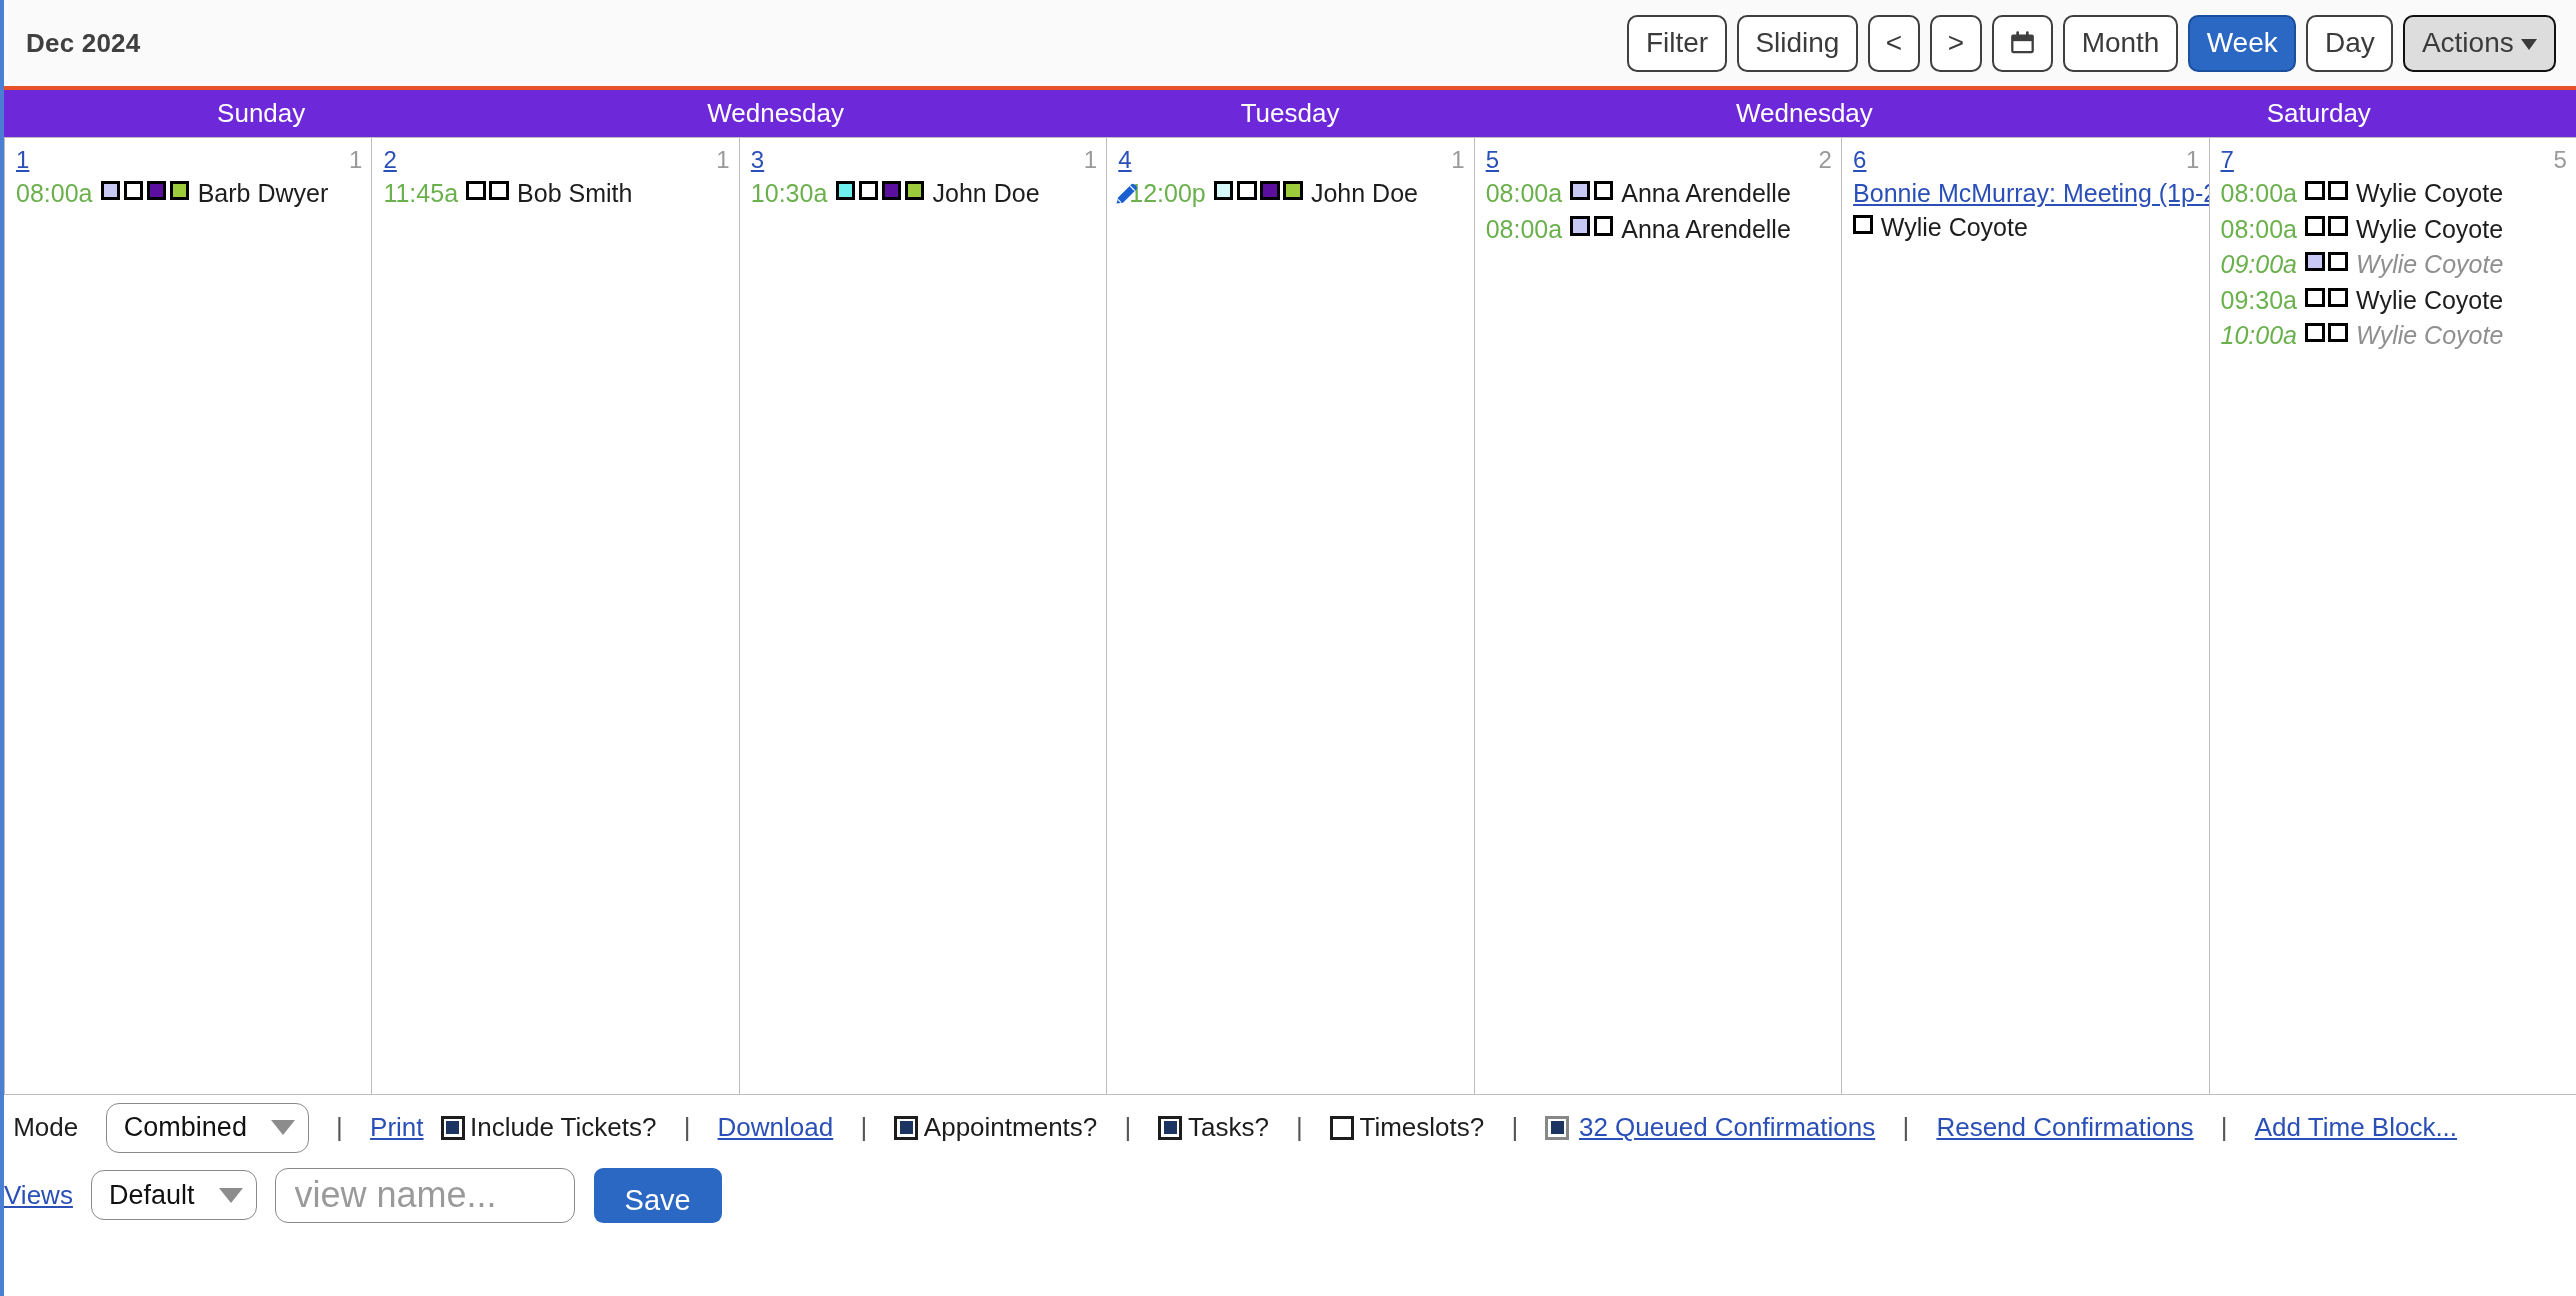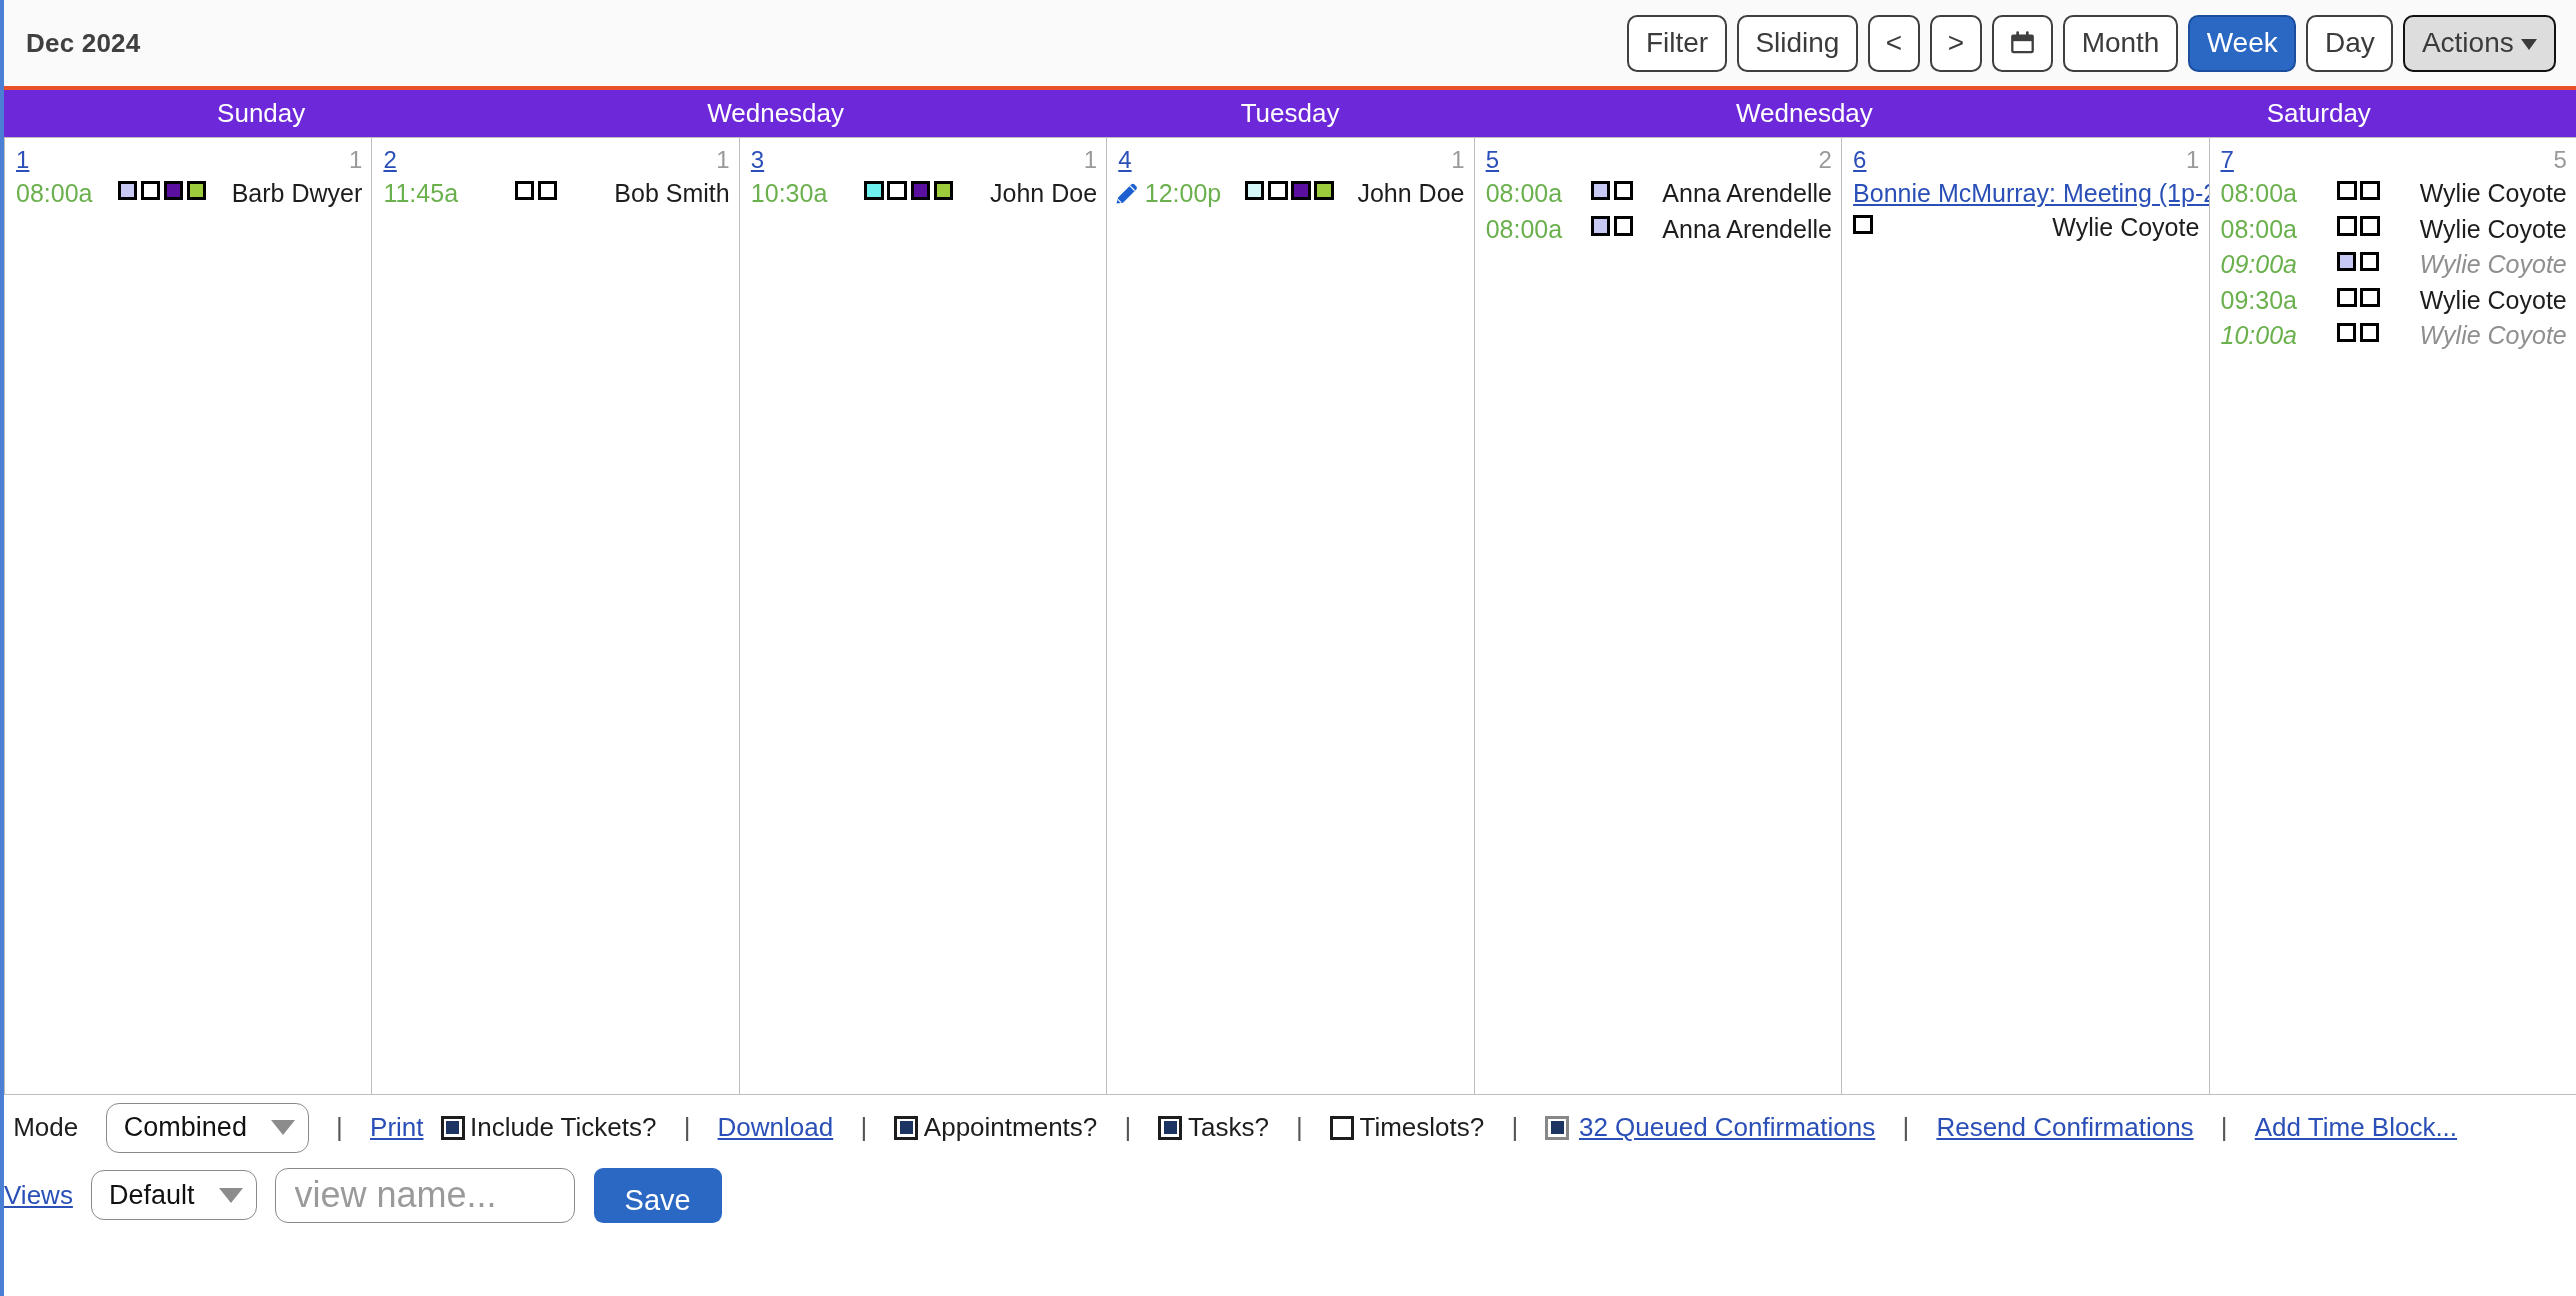--- a/index.html
+++ b/index.html
@@ -121,21 +121,20 @@
   }
 
   .evt {
     display: flex;
     align-items: flex-start;
     flex-wrap: wrap;
     font-size: 25px;
     line-height: 1.35;
     margin-bottom: 1.8px;
     position: relative;
-    justify-content: space-between;
   }
   .evt .time {
     color: #6ab04c;
     white-space: nowrap;
     margin-right: 8.3px;
   }
   .evt .swatches { display: inline-flex; align-items: center; gap: 3.7px; margin-right: 8.3px; margin-top: 3.7px; }
   .sw {
     width: 19.4px; height: 19.4px;
     border: 3.7px solid #000000;

